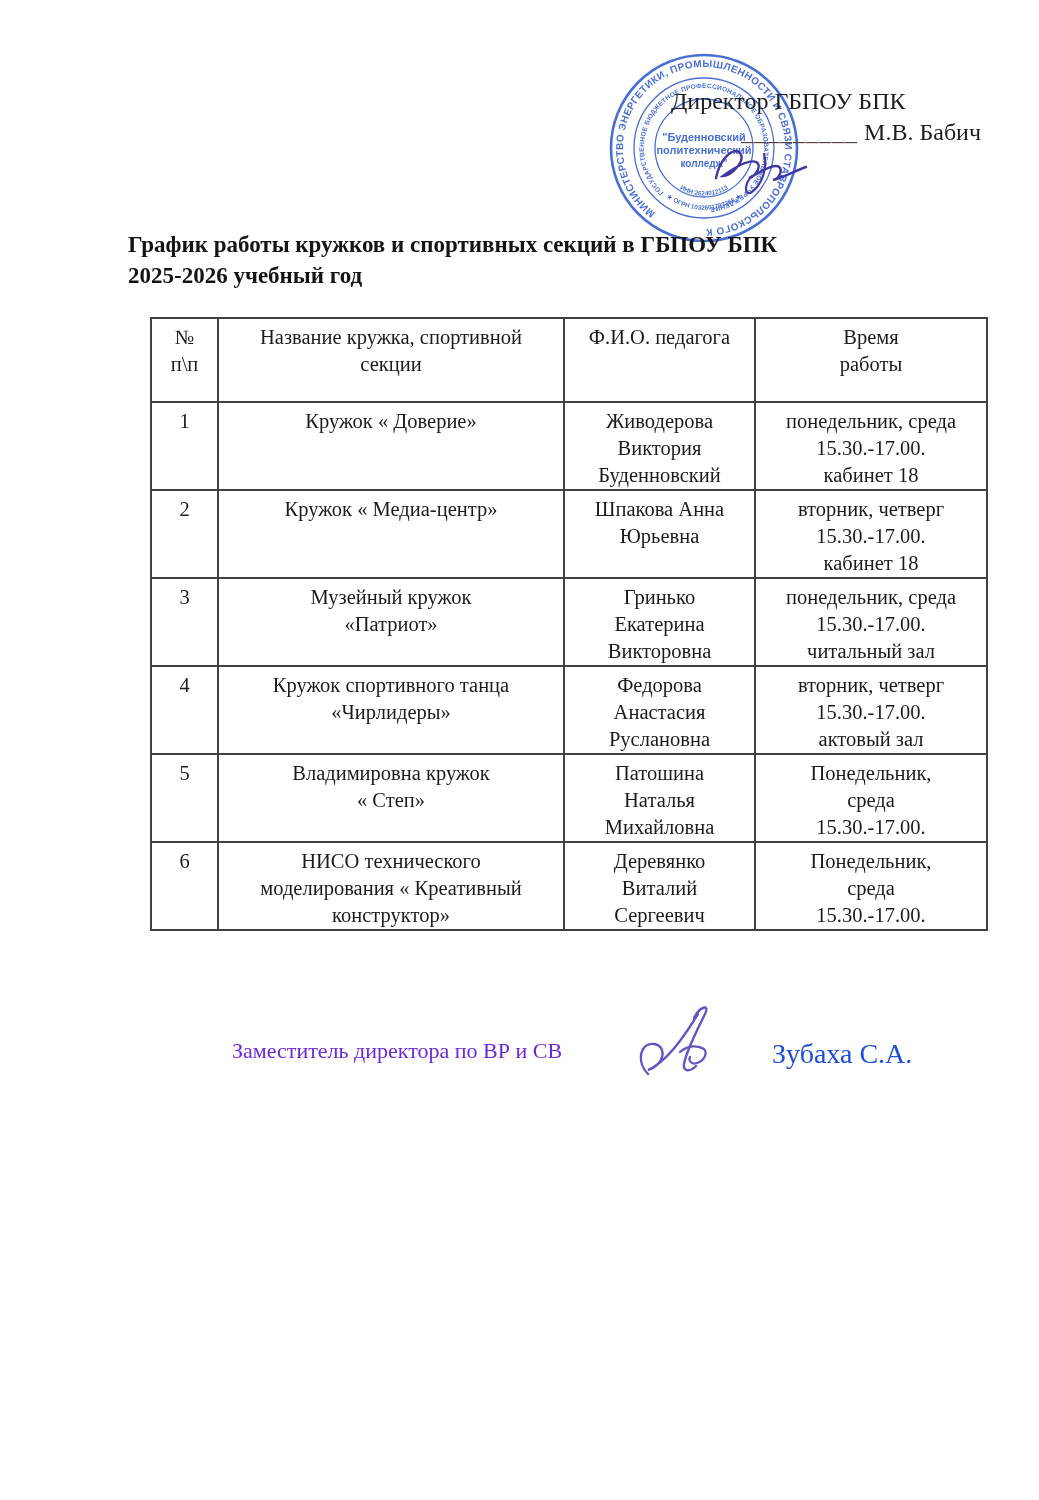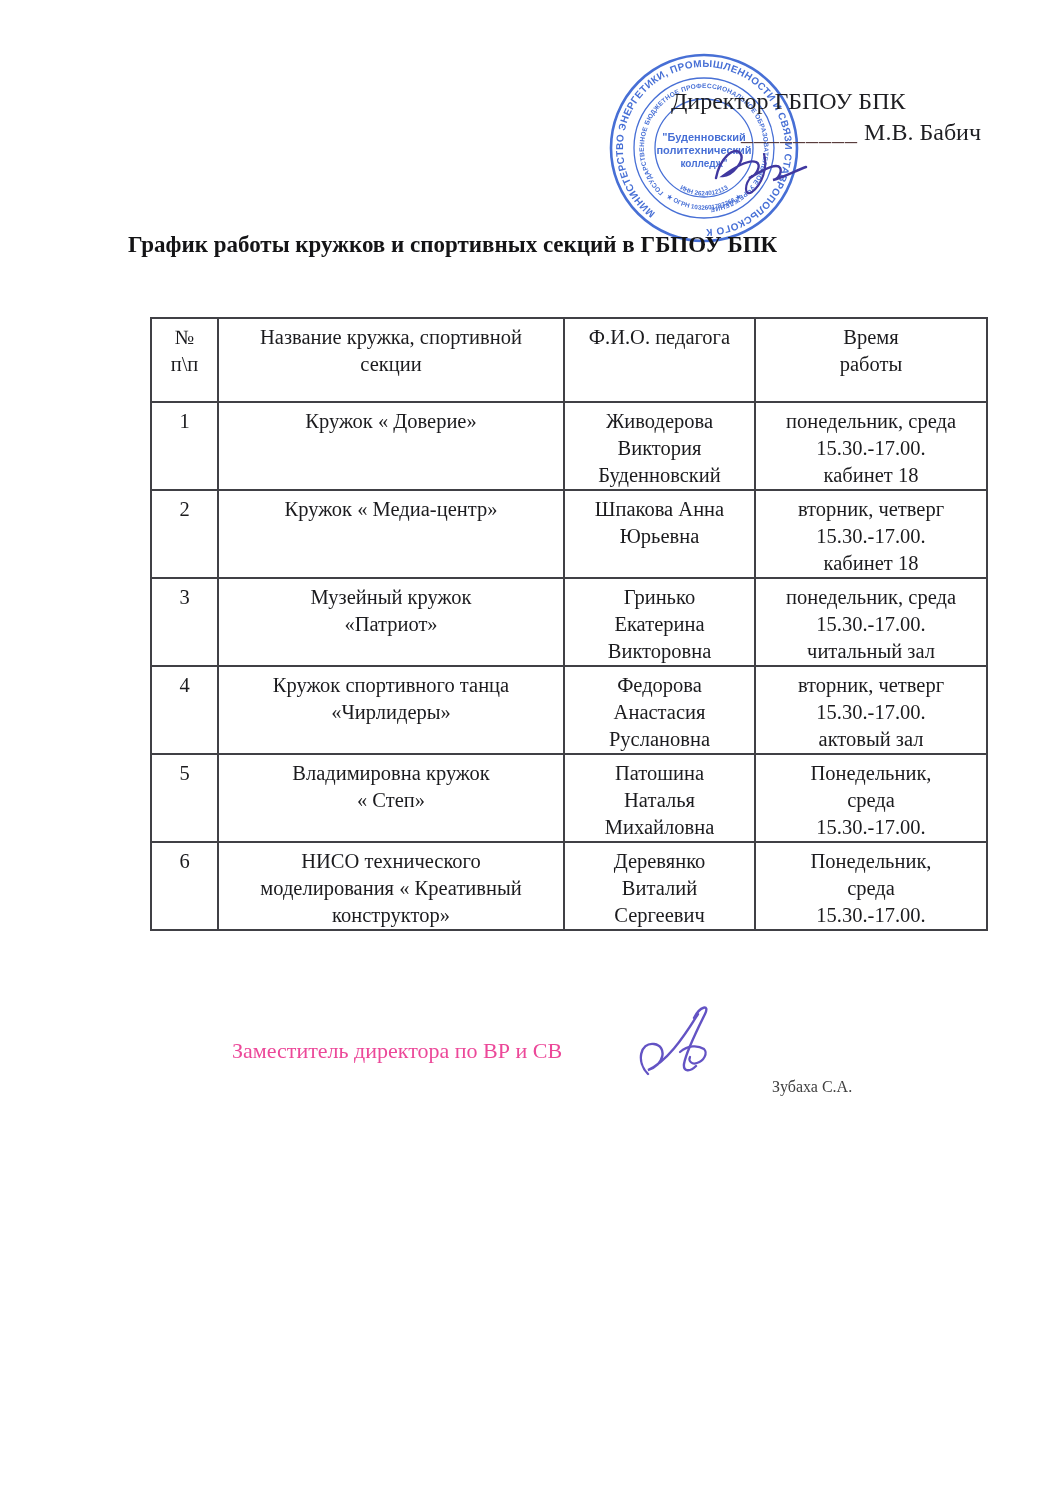--- a/index.html
+++ b/index.html
@@ -29,22 +29,22 @@
                    border-collapse:collapse; table-layout:fixed; z-index:2; }
   .schedule th, .schedule td {
     border:2px solid #404045; vertical-align:top; text-align:center;
     font-weight:normal; font-size:20.5px; line-height:27px;
     padding:5px 3px 0 3px; white-space:pre-line; color:#1b1b1e;
     overflow:hidden;
   }
   .schedule thead tr { height:84px; }
   .schedule tbody tr { height:86px; }
   
-  .footer-position { position:absolute; left:232px; top:1038px; font-size:22px; color:#ec4899; }
-  .footer-name { position:absolute; left:772px; top:1038px; font-size:16px; color:#404040;margin-top:40px; }
+  .footer-position { position:absolute; left:232px; top:1038px; font-size:22px; color:#6d28d9; }
+  .footer-name { position:absolute; left:772px; top:1038px; font-size:28px; color:#1d4ed8; }
   .dep-sign { position:absolute; left:622px; top:998px; width:130px; height:100px; }
 </style>
 </head>
 <body>
 
 <div class="page">
 
   <svg class="stamp" viewBox="0 0 200 200">
     <defs>
       <path id="arcOuter" d="M 100 181 A 81 81 0 1 1 100.01 181"></path>
@@ -80,20 +80,21 @@
     </div>
   </div>
 
   <svg class="dir-sign" viewBox="0 0 150 78">
     <path d="M14 52 C18 32 32 20 38 27 C44 34 30 50 21 50 C32 42 46 33 54 36 C60 38 55 50 47 52 C57 47 66 40 74 40 C82 40 79 52 71 54 C82 51 95 44 104 41" fill="none" stroke="#4038a0" stroke-width="2.4" stroke-linecap="round"></path>
     <path d="M62 28 C66 42 60 58 50 66 C42 71 42 58 50 50" fill="none" stroke="#4038a0" stroke-width="2.2" stroke-linecap="round"></path>
   </svg>
 
   <div class="title">
     <div>График работы кружков и спортивных секций в ГБПОУ БПК</div>
+    <div>2025-2026 учебный год</div>
   </div>
 
   <table class="schedule">
     <colgroup>
       <col style="width:67px">
         <col style="width:346px">
         <col style="width:191px">
         <col style="width:232px">
     </colgroup>
     <thead>

